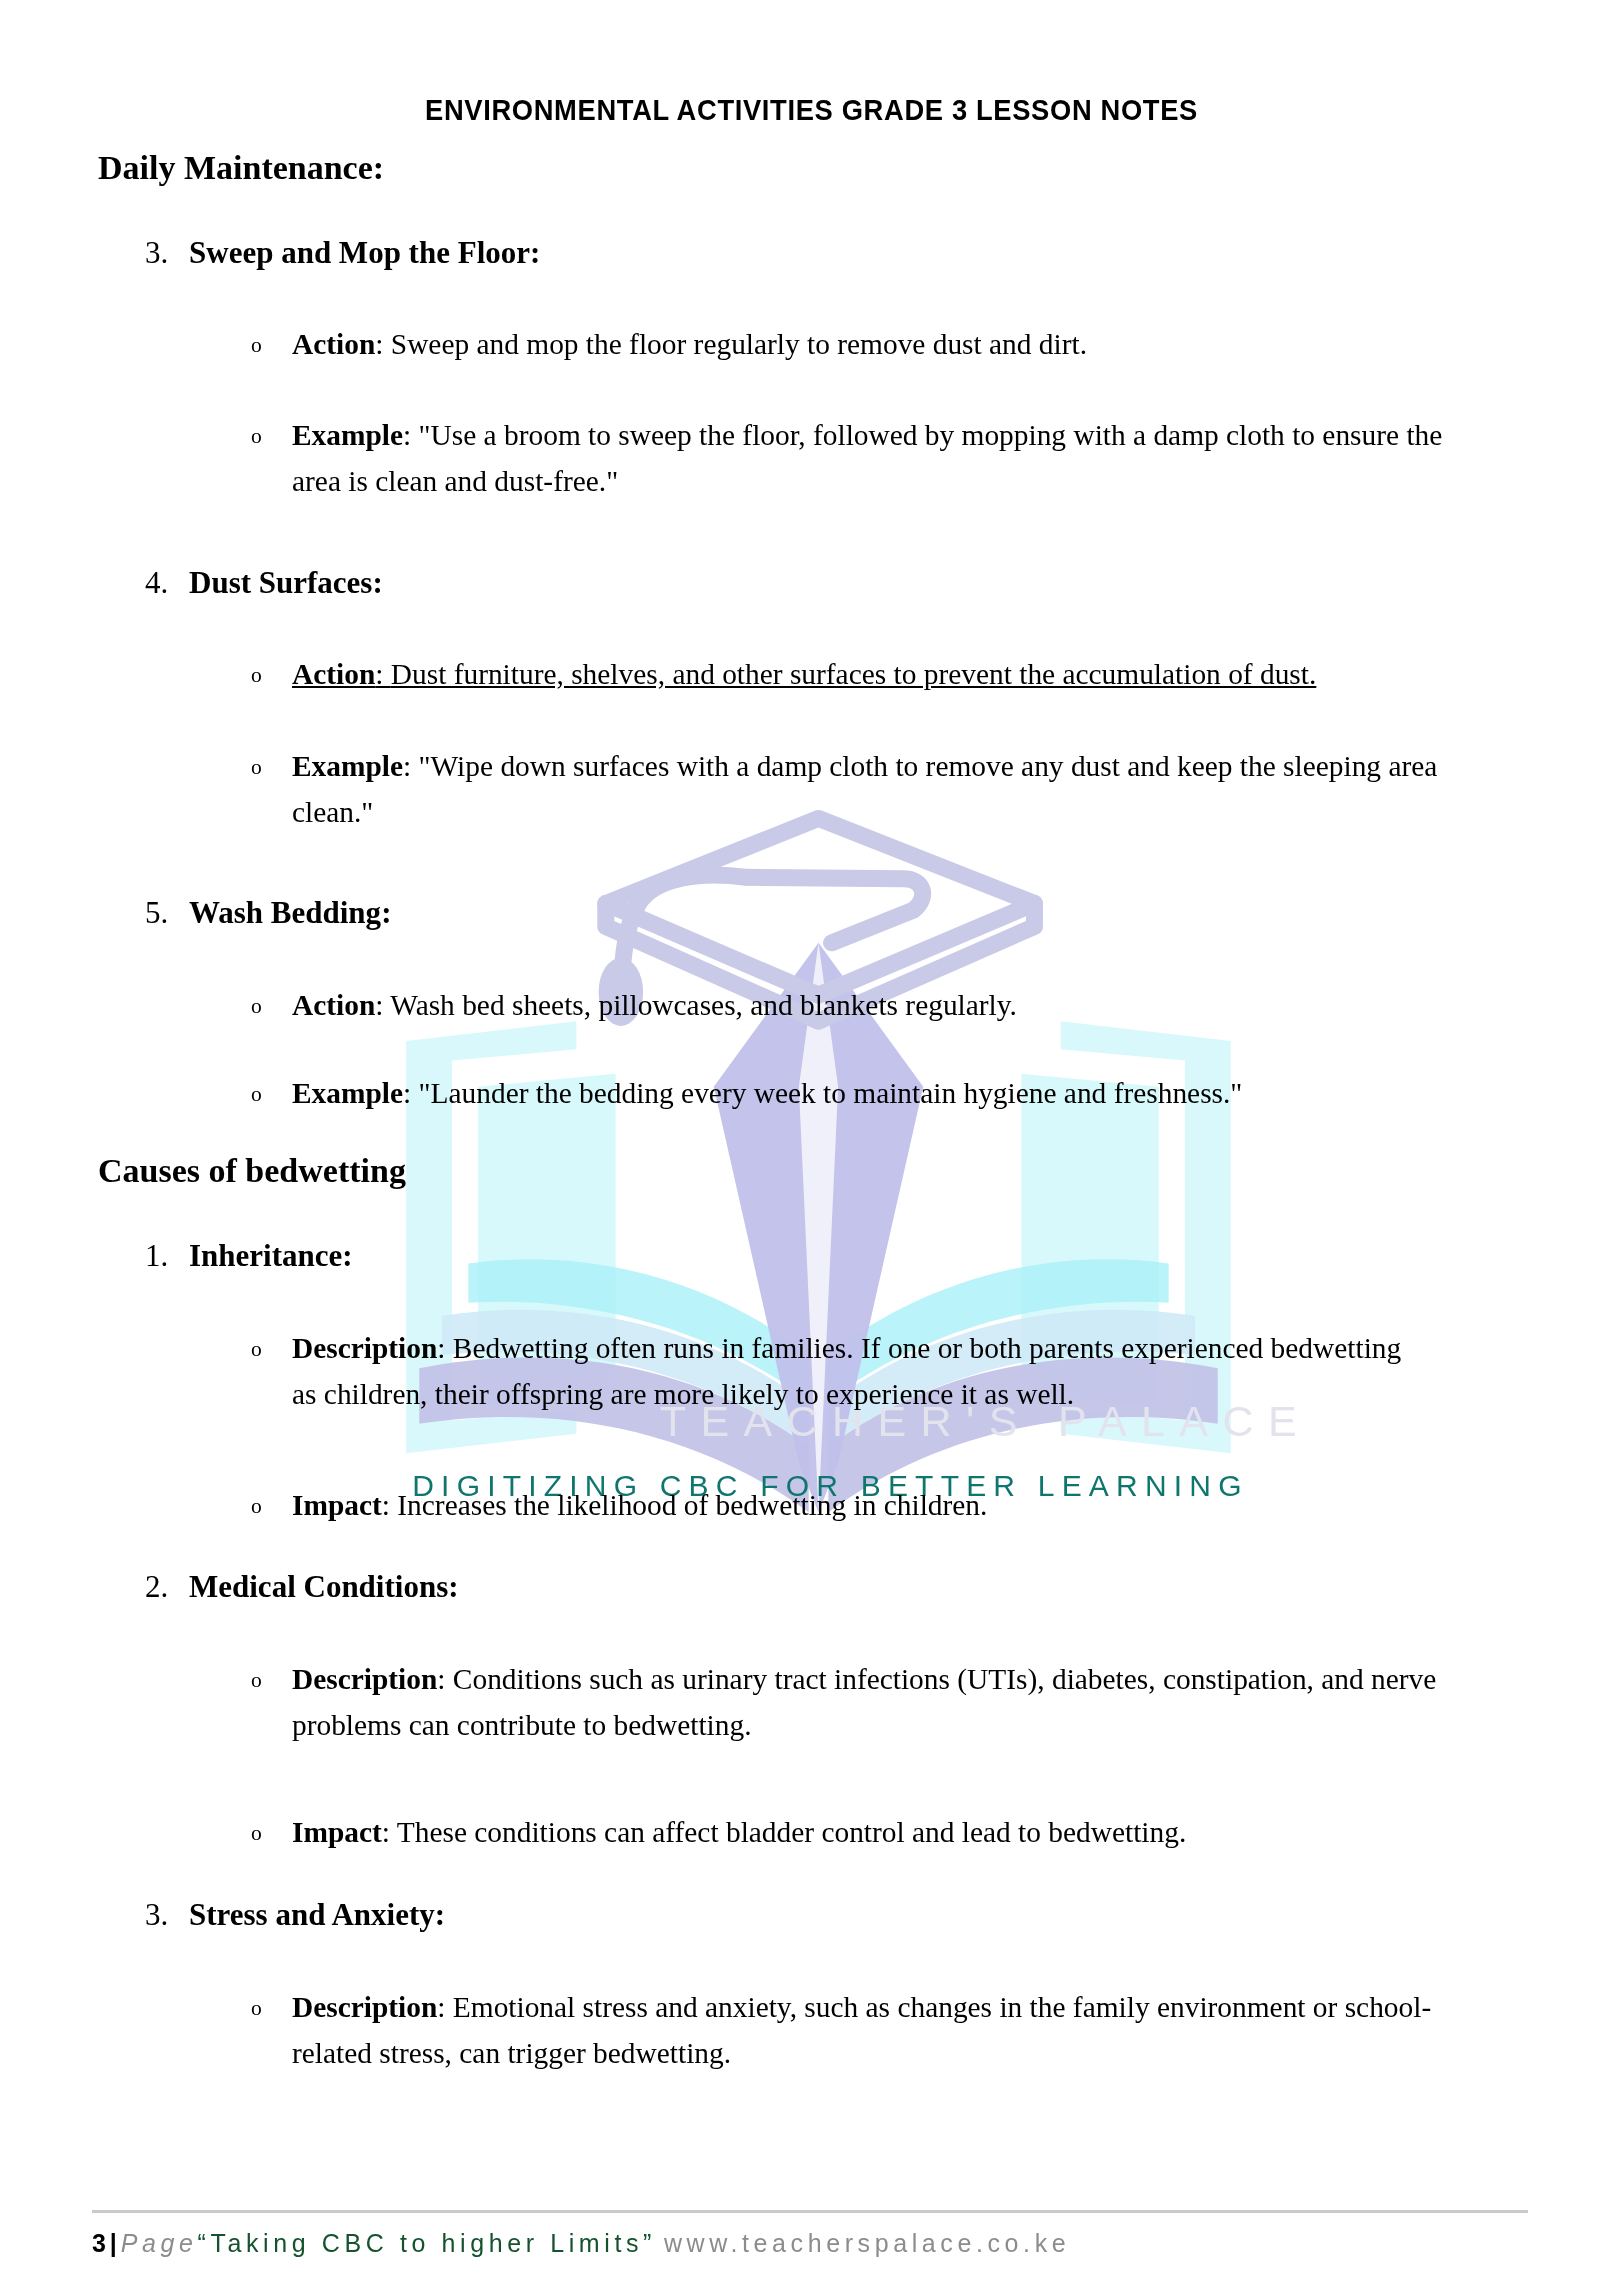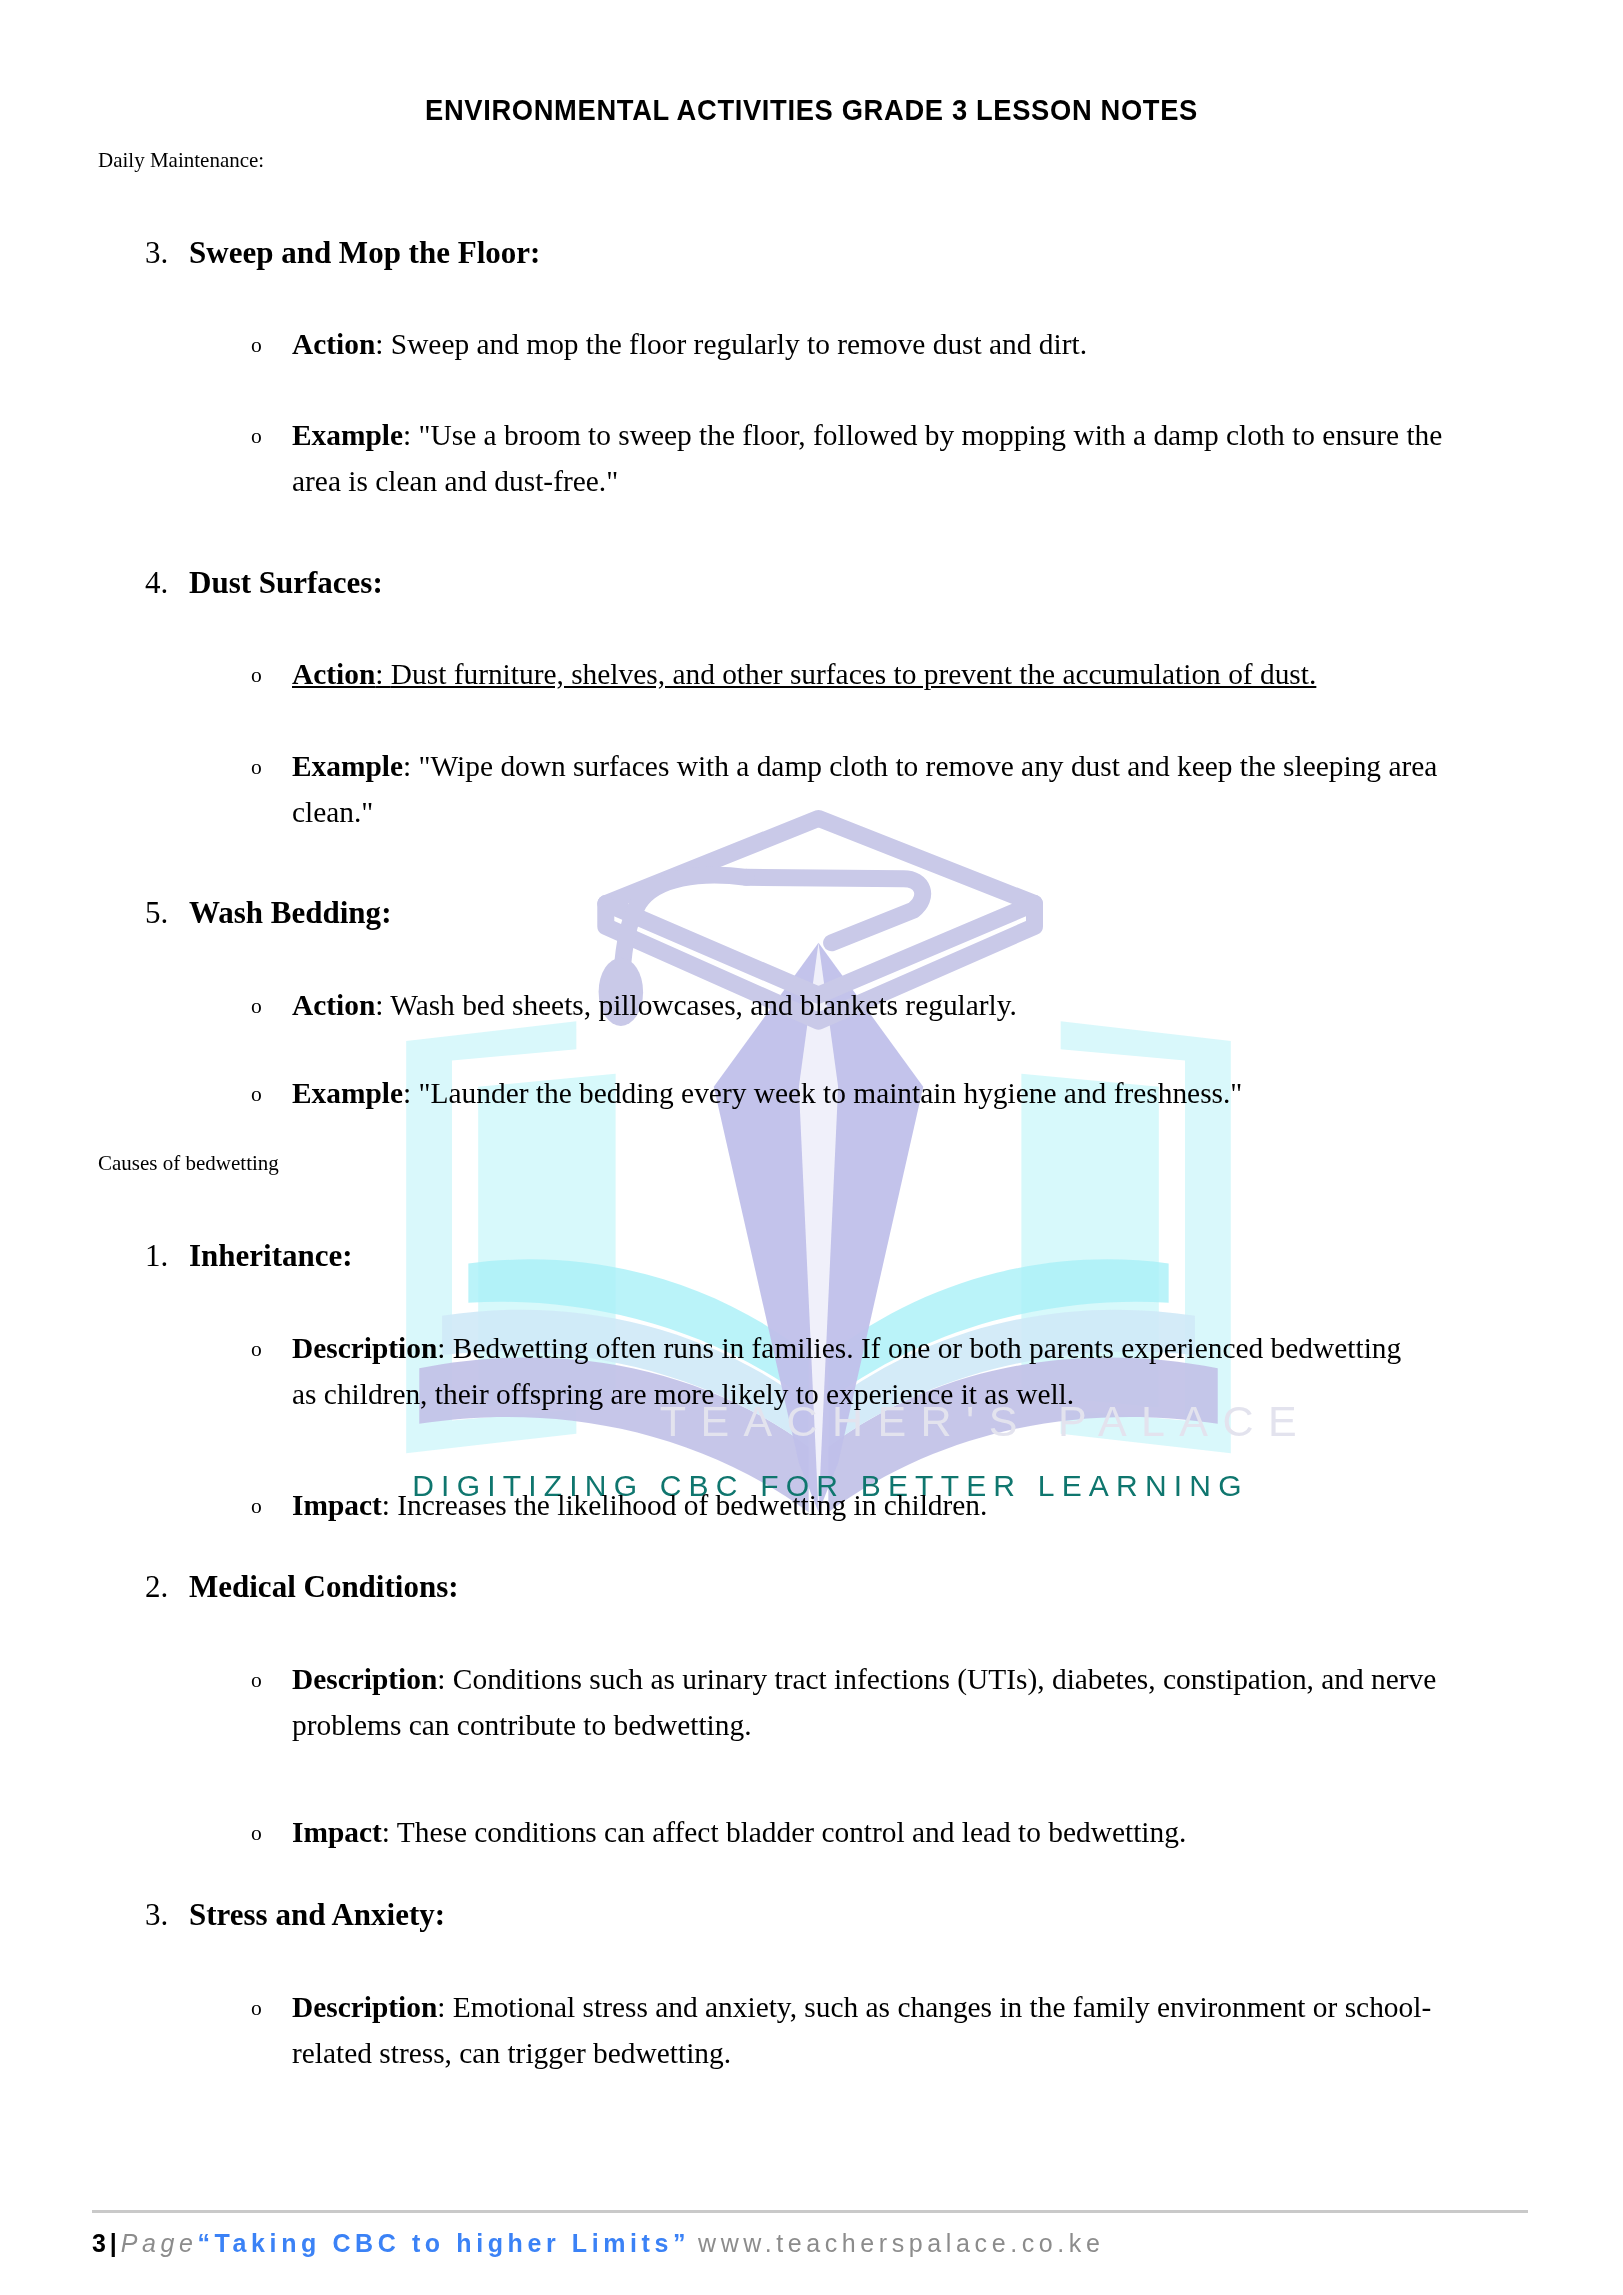--- a/index.html
+++ b/index.html
@@ -86,22 +86,22 @@
     position: absolute;
     left: 0;
     top: 0;
     width: 1623px;
     z-index: 2;
   }
 
   .h-section {
     position: absolute;
     left: 98px;
-    font-weight: normal;
-    font-size: 21px;
+    font-weight: bold;
+    font-size: 34px;
     line-height: 1.1;
     white-space: nowrap;
   }
 
   .num-item {
     position: absolute;
     display: flex;
     align-items: flex-start;
     font-size: 31px;
     line-height: 1.1;
@@ -152,21 +152,21 @@
     display: flex;
     align-items: center;
     z-index: 3;
     font-family: "Liberation Sans", "DejaVu Sans", sans-serif;
     font-size: 25px;
     white-space: nowrap;
   }
   .f-pagenum { font-weight: bold; color: #000000; letter-spacing: 0px; }
   .f-bar { color: #000000; font-weight: bold; padding: 0 3.9px; }
   .f-page { color: #8c8c8c; letter-spacing: 4.6px; font-style: italic; }
-  .f-slogan { color: #3b82f6; font-weight: bold; letter-spacing: 4.6px; }
+  .f-slogan { color: #14532d; font-weight: normal; letter-spacing: 4.6px; }
   .f-url { color: #8c8c8c; letter-spacing: 4.6px; padding-left: 7.9px; }
 </style>
 </head>
 <body>
 
 <div class="page">
 
   <div class="watermark">
     <svg viewBox="0 0 1340 1150" xmlns="http://www.w3.org/2000/svg" aria-hidden="true">
 

